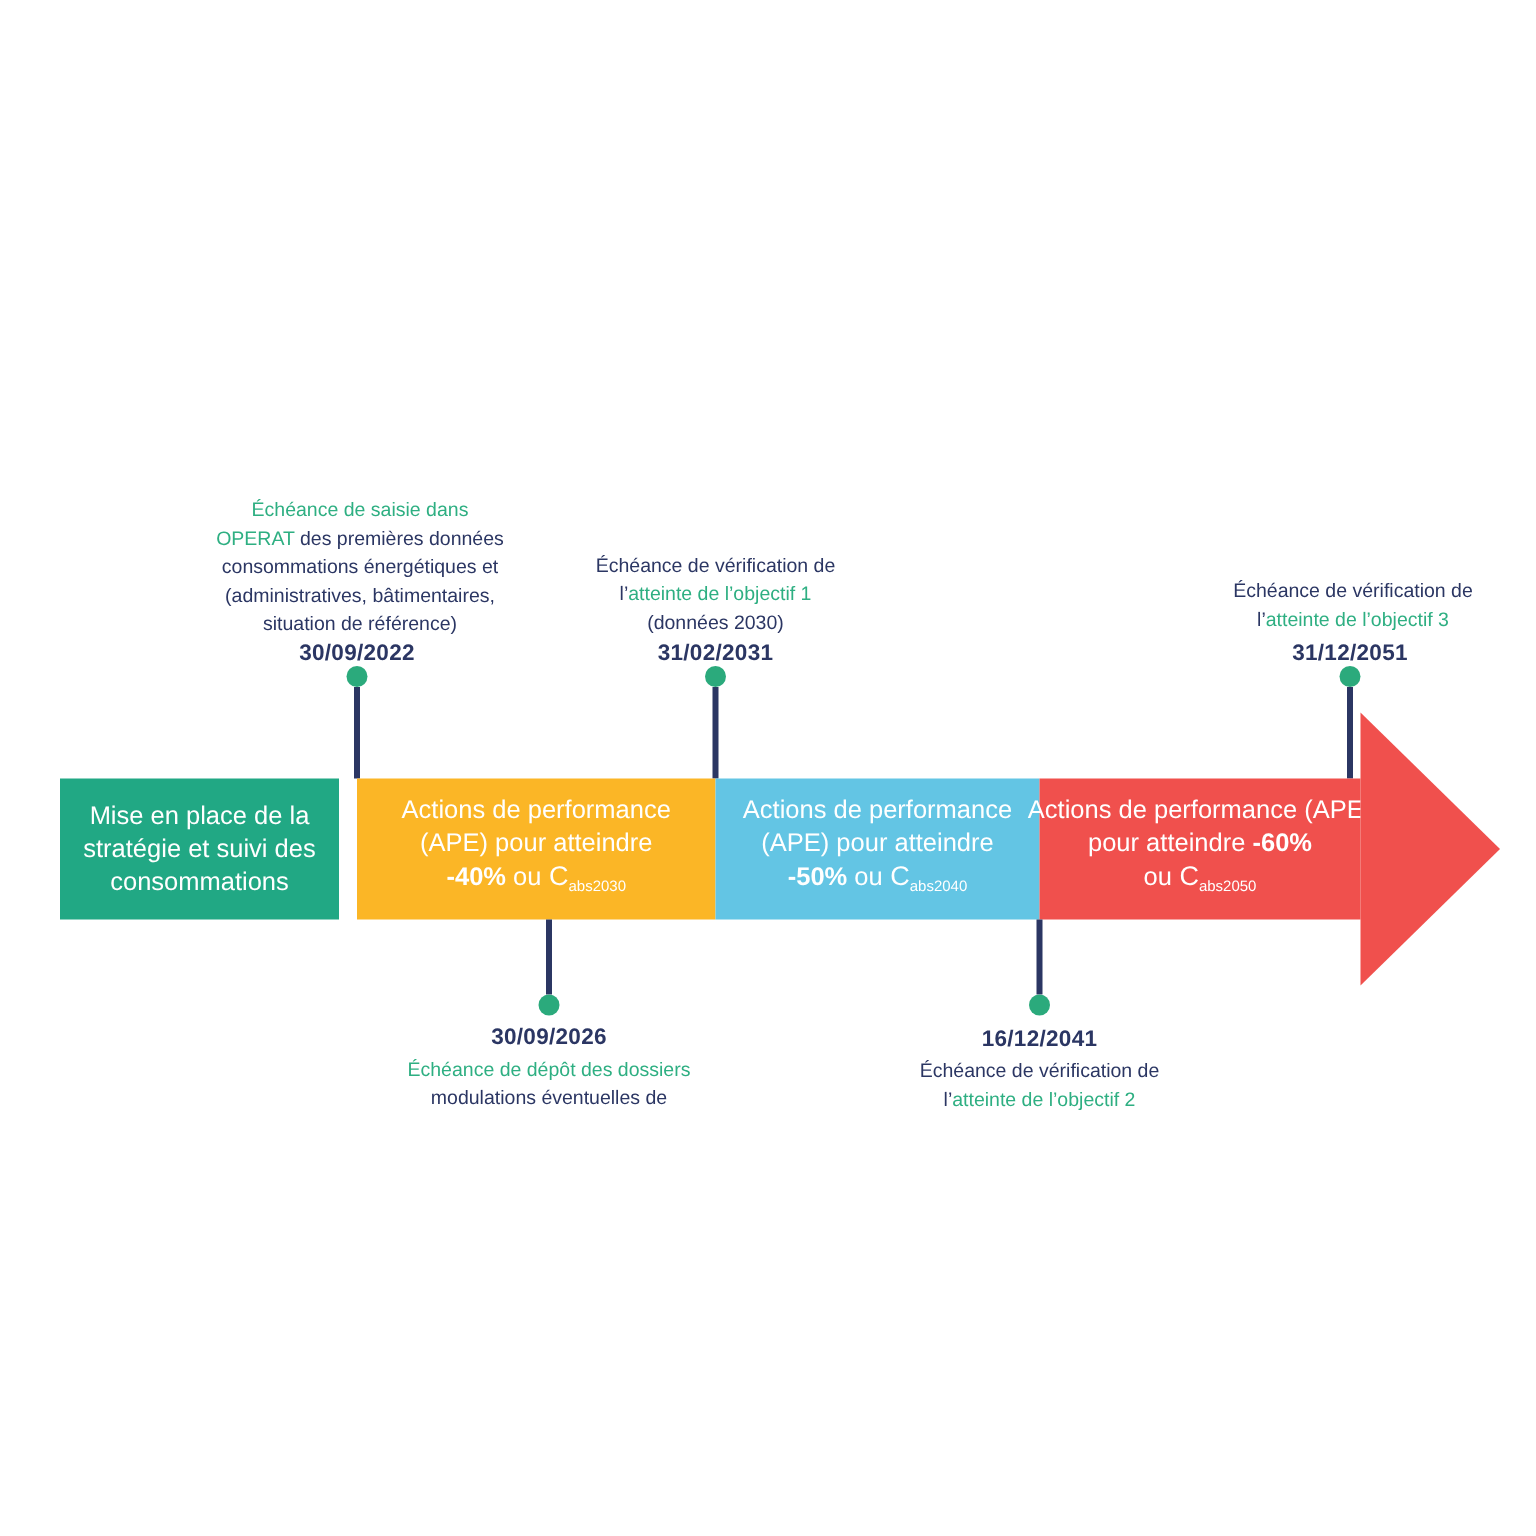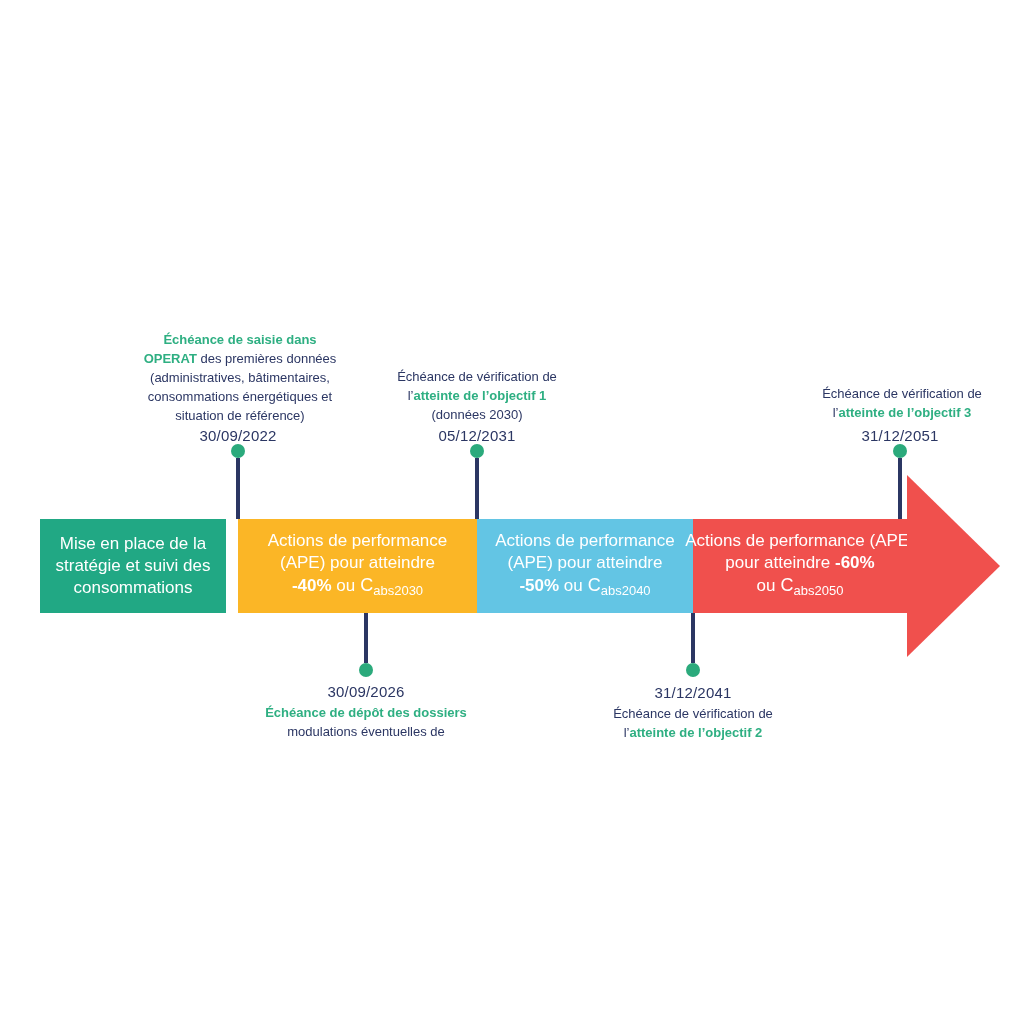--- a/index.html
+++ b/index.html
@@ -14,68 +14,68 @@
   .canvas{position:absolute;inset:0;}
   .title{
     position:absolute;left:17px;top:249px;font-size:28px;letter-spacing:.4px;
     font-weight:400;color:var(--navy);white-space:nowrap;
   }
   .title .hl{color:var(--green);font-weight:700;}
   .ann{
     position:absolute;text-align:center;font-size:13px;line-height:19px;
     color:var(--navy);
   }
-  .ann .g{color:var(--green);font-weight:700;}
+  .ann .g{color:var(--green);font-weight:400;}
   .date{
     position:absolute;width:160px;text-align:center;font-size:15px;
-    font-weight:400;color:var(--navy);letter-spacing:.2px;
+    font-weight:700;color:var(--navy);letter-spacing:.2px;
   }
   .dot{
     position:absolute;width:14px;height:14px;border-radius:50%;
     background:var(--dot);
   }
   .stem{position:absolute;width:4px;background:var(--navy);}
   .seg{
     position:absolute;top:519px;height:94px;display:flex;flex-direction:column;
     justify-content:center;align-items:center;text-align:center;color:#fff;
     font-size:17px;line-height:22px;
   }
   .seg div{white-space:nowrap;}
   .seg b{font-weight:700;}
   .cc{font-size:18px;margin-left:5px;}
-  .csub{font-size:13px;vertical-align:-4px;}
+  .csub{font-size:10px;vertical-align:-4px;}
   .arrowhead{
     position:absolute;width:0;height:0;
     border-top:91px solid transparent;border-bottom:91px solid transparent;
     border-left:93px solid var(--red);
   }
 </style>
 </head>
 <body>
 
 <div class="canvas">
 
 
   <div class="ann" style="left:120px;top:330px;width:240px;">
     <div><span class="g">Échéance de saisie dans</span></div>
     <div><span class="g">OPERAT</span><span> des premières données</span></div>
+    <div>consommations énergétiques et</div>
     <div>(administratives, bâtimentaires,</div>
-    <div>consommations énergétiques et</div>
     <div>situation de référence)</div>
   </div>
   <div class="date" style="left:158px;top:427px;">30/09/2022</div>
   <div class="dot" style="left:231px;top:444px;"></div>
   <div class="stem" style="left:236px;top:458px;height:61px;"></div>
 
   <div class="ann" style="left:367px;top:367px;width:220px;">
     <div>Échéance de vérification de</div>
     <div><span>l’</span><span class="g">atteinte de l’objectif 1</span></div>
     <div>(données 2030)</div>
   </div>
-  <div class="date" style="left:397px;top:427px;">05/12/2031</div>
+  <div class="date" style="left:397px;top:427px;">31/02/2031</div>
   <div class="dot" style="left:470px;top:444px;"></div>
   <div class="stem" style="left:475px;top:458px;height:61px;"></div>
 
   <div class="ann" style="left:787px;top:384px;width:230px;">
     <div>Échéance de vérification de</div>
     <div><span>l’</span><span class="g">atteinte de l’objectif 3</span></div>
   </div>
   <div class="date" style="left:820px;top:427px;">31/12/2051</div>
   <div class="dot" style="left:893px;top:444px;"></div>
   <div class="stem" style="left:898px;top:458px;height:61px;"></div>
@@ -109,19 +109,19 @@
   <div class="stem" style="left:364px;top:613px;height:50px;"></div>
   <div class="dot" style="left:359px;top:663px;"></div>
   <div class="date" style="left:286px;top:683px;">30/09/2026</div>
   <div class="ann" style="left:246px;top:703px;width:240px;">
     <div><span class="g">Échéance de dépôt des dossiers</span></div>
     <div>modulations éventuelles de</div>
   </div>
 
   <div class="stem" style="left:691px;top:613px;height:50px;"></div>
   <div class="dot" style="left:686px;top:663px;"></div>
-  <div class="date" style="left:613px;top:684px;">31/12/2041</div>
+  <div class="date" style="left:613px;top:684px;">16/12/2041</div>
   <div class="ann" style="left:578px;top:704px;width:230px;">
     <div>Échéance de vérification de</div>
     <div><span>l’</span><span class="g">atteinte de l’objectif 2</span></div>
   </div>
 
 </div>
 
 </body></html>

